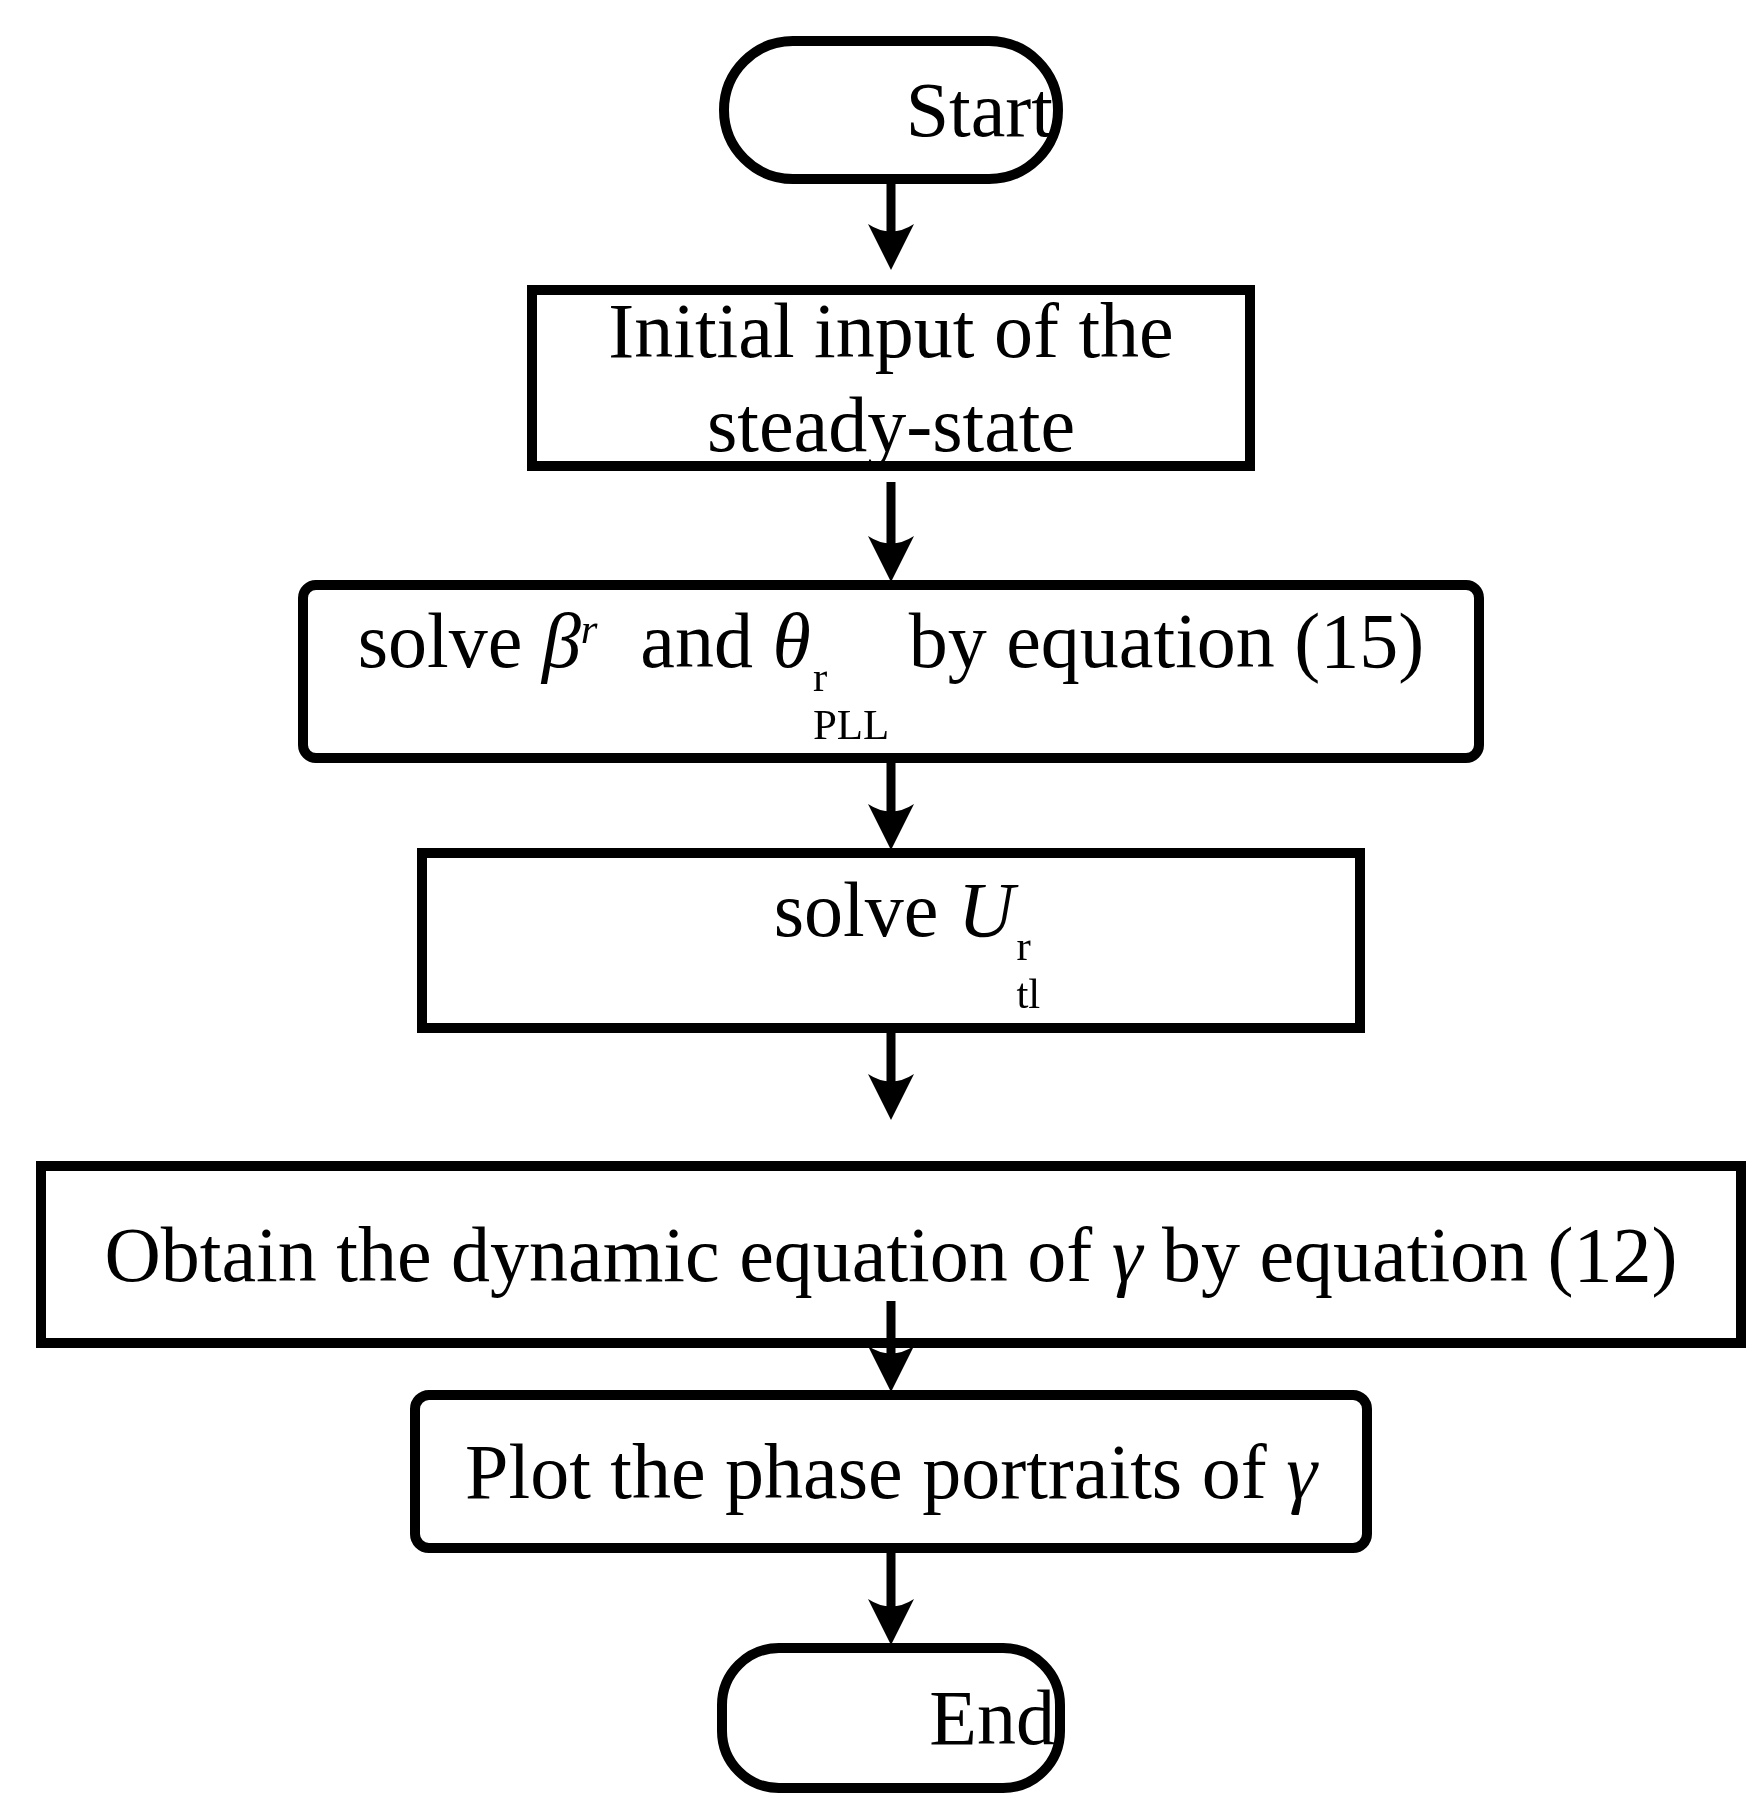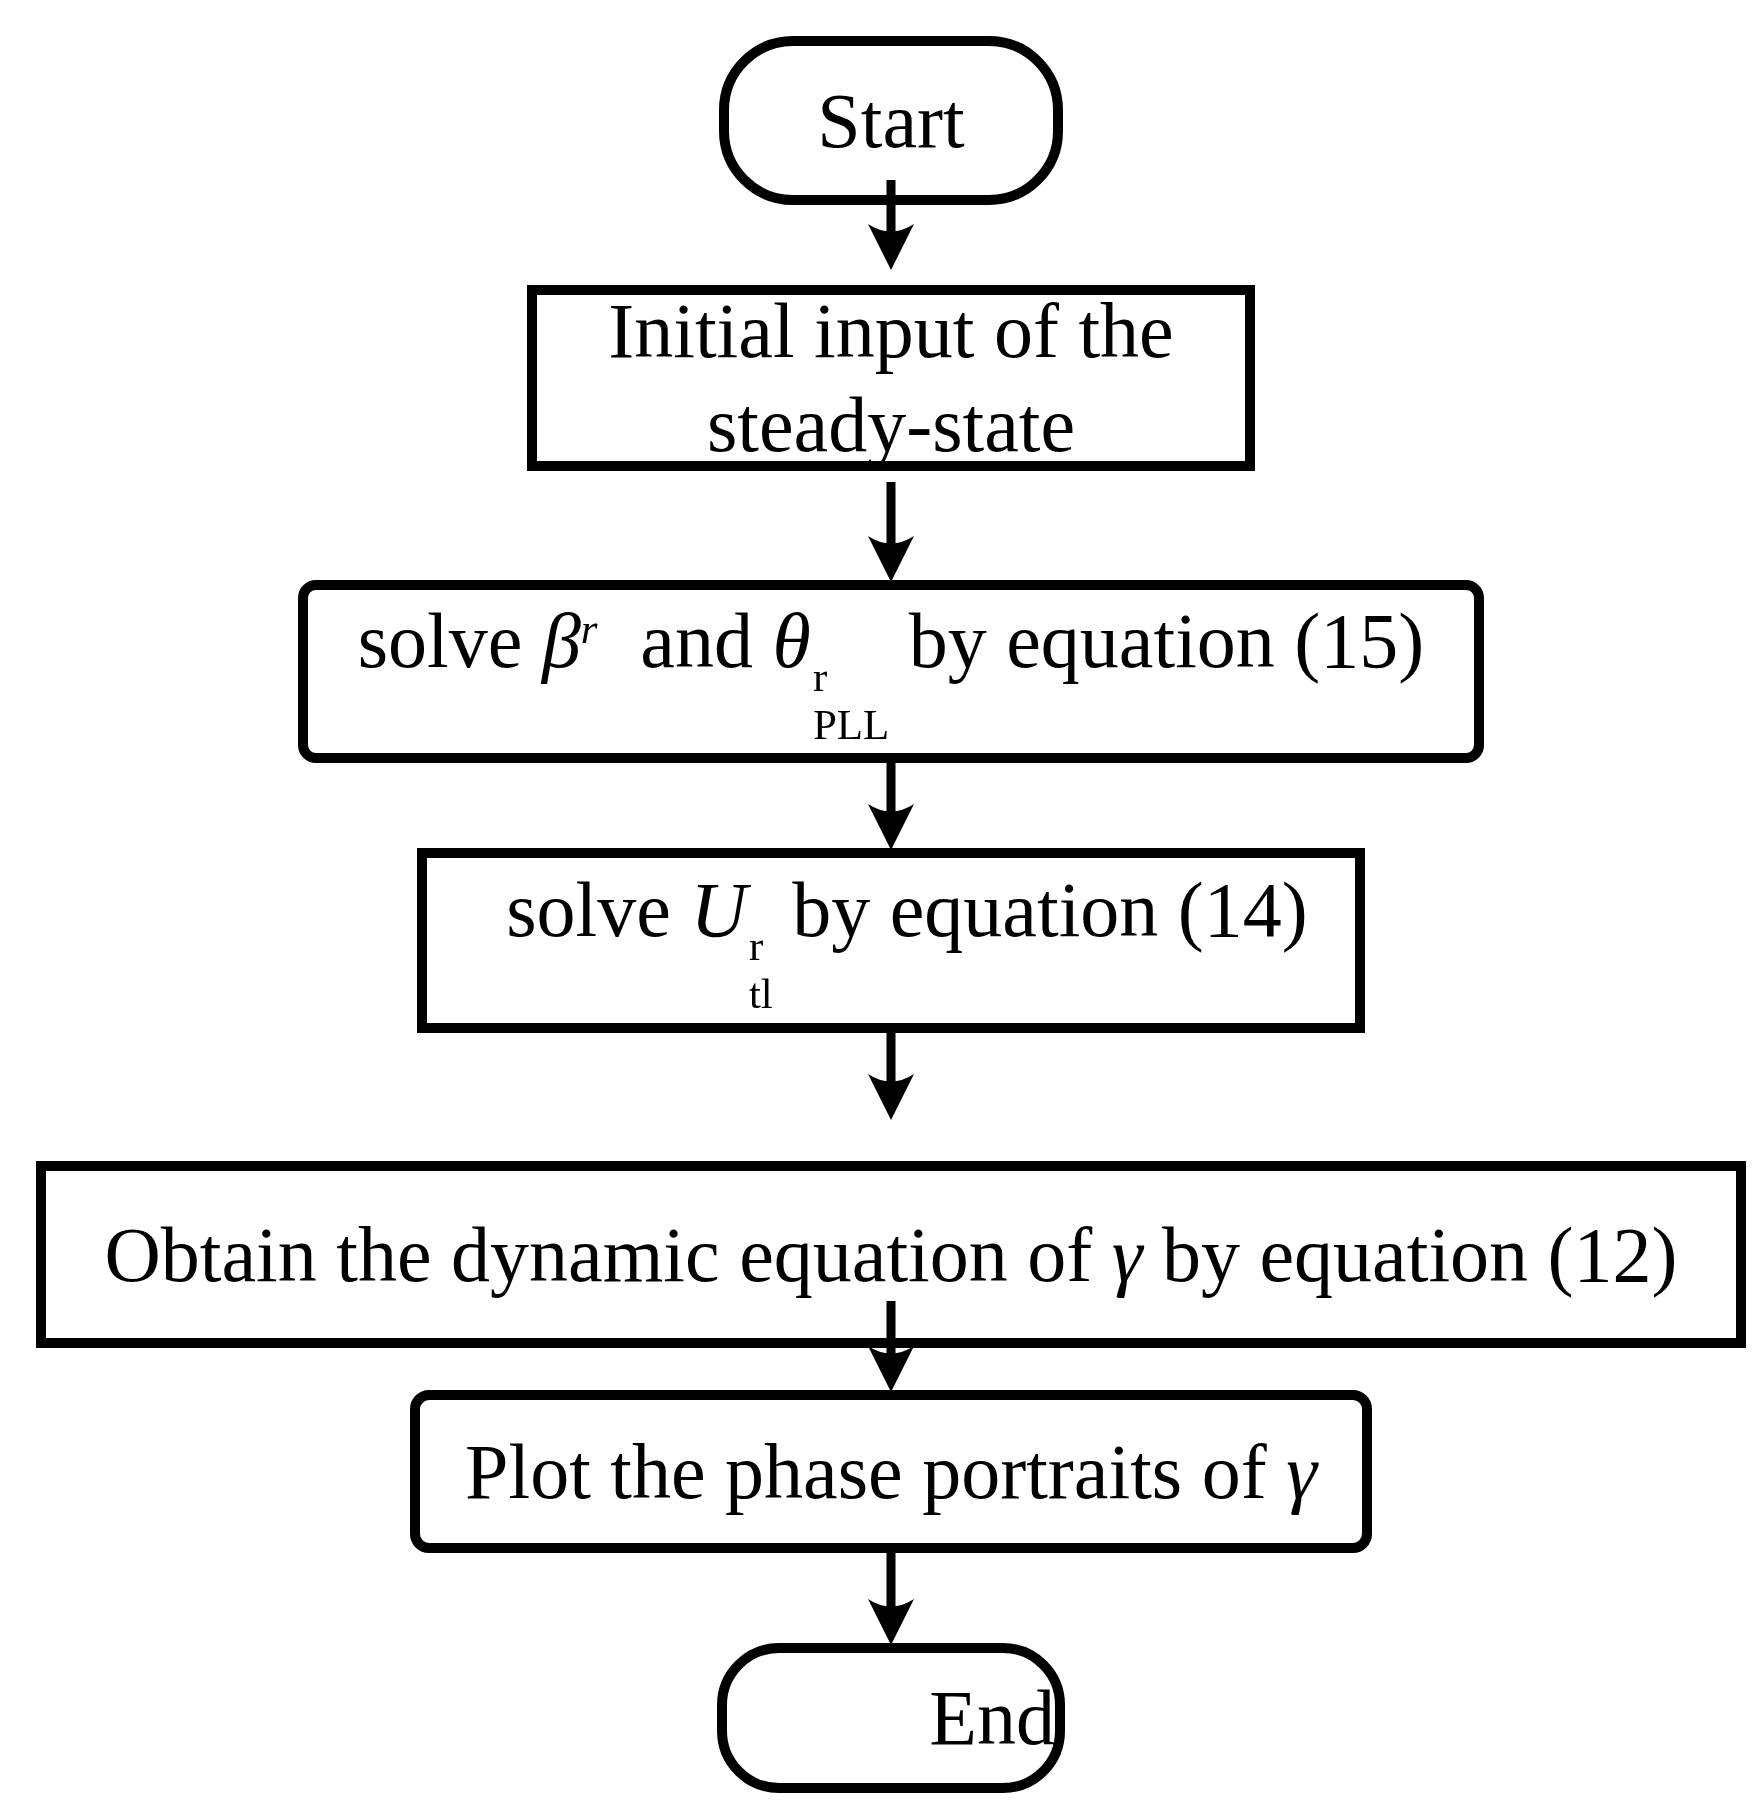--- a/index.html
+++ b/index.html
@@ -21,21 +21,21 @@
     flex-direction: column;
     align-items: center;
     justify-content: center;
     text-align: center;
     font-size: 78px;
   }
   .node .label { white-space: pre; line-height: 1.2; }
   .terminal { border-radius: 74px; }
   #n-end { border-radius: 62px; }
 
-  #n-start  { left: 719px; top: 36px;   width: 344px;  height: 169px; }
+  #n-start  { left: 719px; top: 36px;   width: 344px;  height: 148px; align-items: flex-end; }
   #n-input  { left: 527px; top: 285px;  width: 728px;  height: 186px; }
   #n-eq15   { left: 298px; top: 580px;  width: 1186px; height: 183px; border-radius: 18px; }
   #n-eq14   { left: 417px; top: 848px;  width: 948px;  height: 185px; padding-left: 32px; }
   #n-eq12   { left: 36px;  top: 1118px; width: 1710px; height: 187px; margin-top: 43px; }
   #n-plot   { left: 410px; top: 1390px; width: 962px;  height: 163px; border-radius: 19px; }
   #n-end    { left: 717px; top: 1643px; width: 348px;  height: 150px; align-items: flex-end; }
 
   
   .it { font-style: italic; }
   .sup {
@@ -116,21 +116,21 @@
     </div>
 
   <div class="arrow" id="a3">
       <div class="stem"></div>
       <svg class="head" viewBox="0 0 46 46" preserveAspectRatio="none">
         <path d="M0,0 Q23,15 46,0 L23,46 Z"></path>
       </svg>
     </div>
 
   <div class="node process" id="n-eq14">
-      <div class="label"><span>solve </span><span class="it">U</span><span class="scripts"><span>r</span><span>tl</span></span><span> by equation (14)</span></div>
+      <div class="label"><span>solve </span><span class="it">U</span><span class="scripts"><span>r</span><span>tl</span></span></div>
     </div>
 
   <div class="arrow" id="a4">
       <div class="stem"></div>
       <svg class="head" viewBox="0 0 46 46" preserveAspectRatio="none">
         <path d="M0,0 Q23,15 46,0 L23,46 Z"></path>
       </svg>
     </div>
 
   <div class="node process" id="n-eq12">

